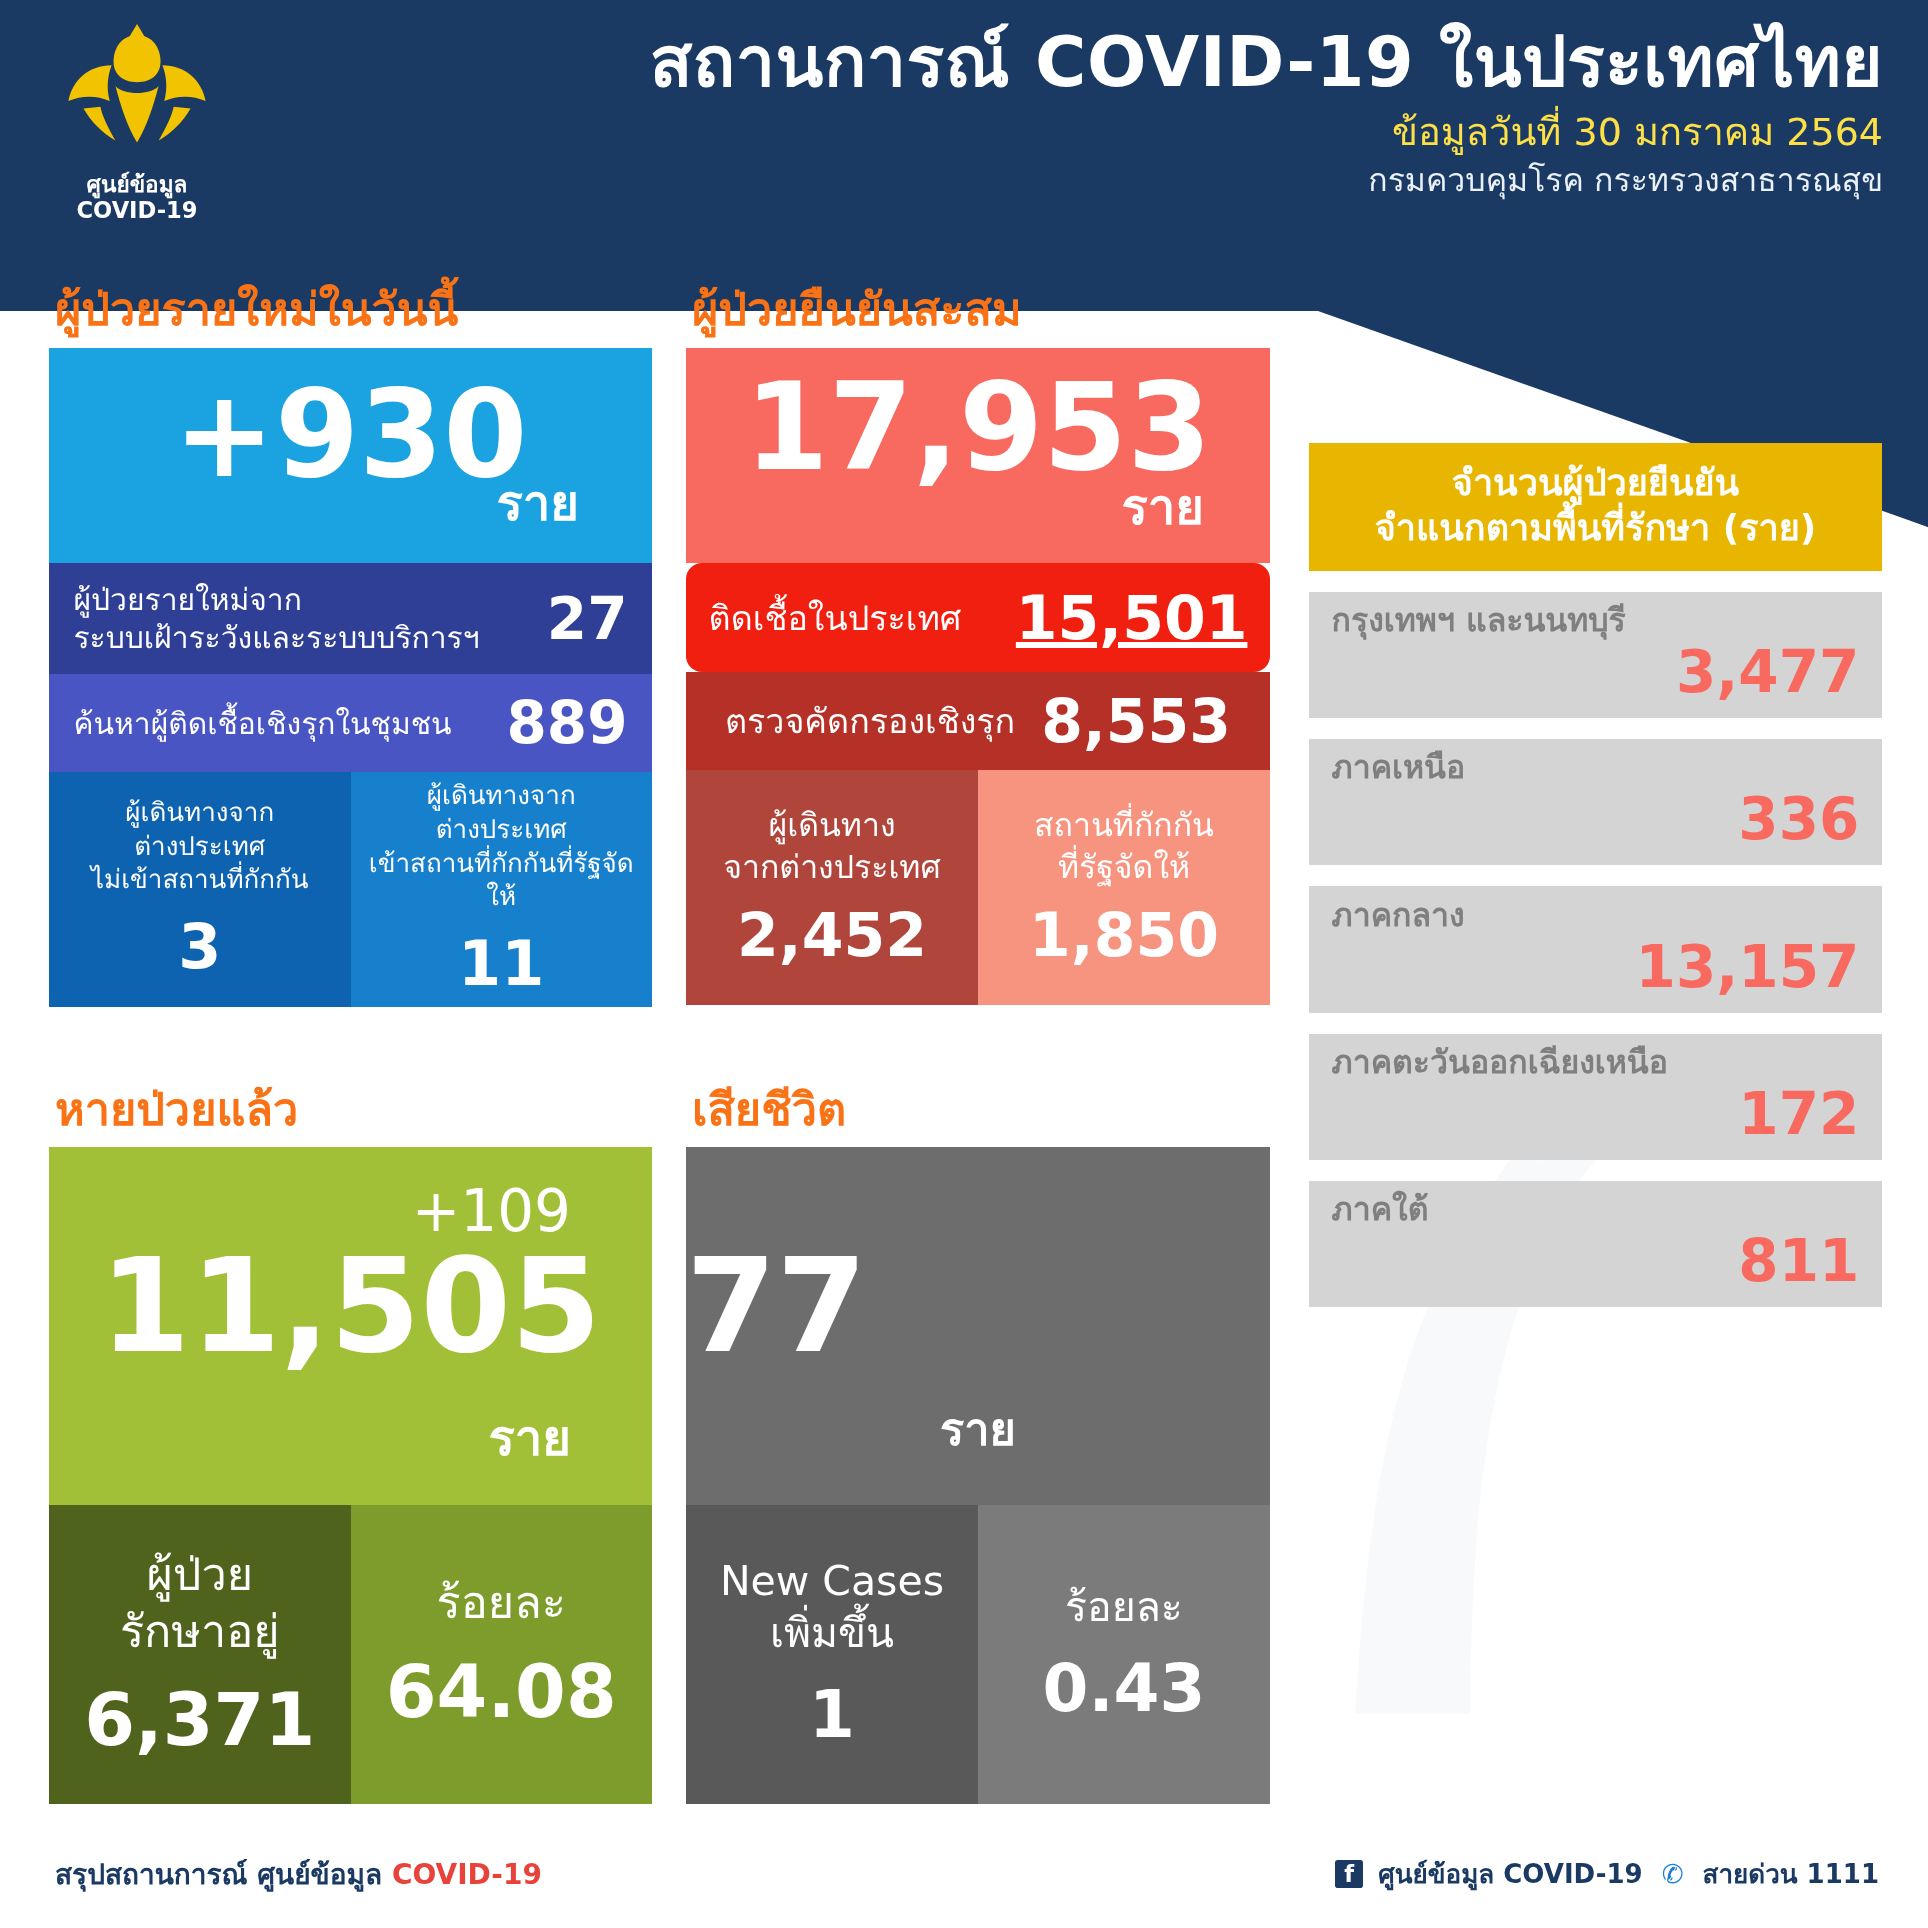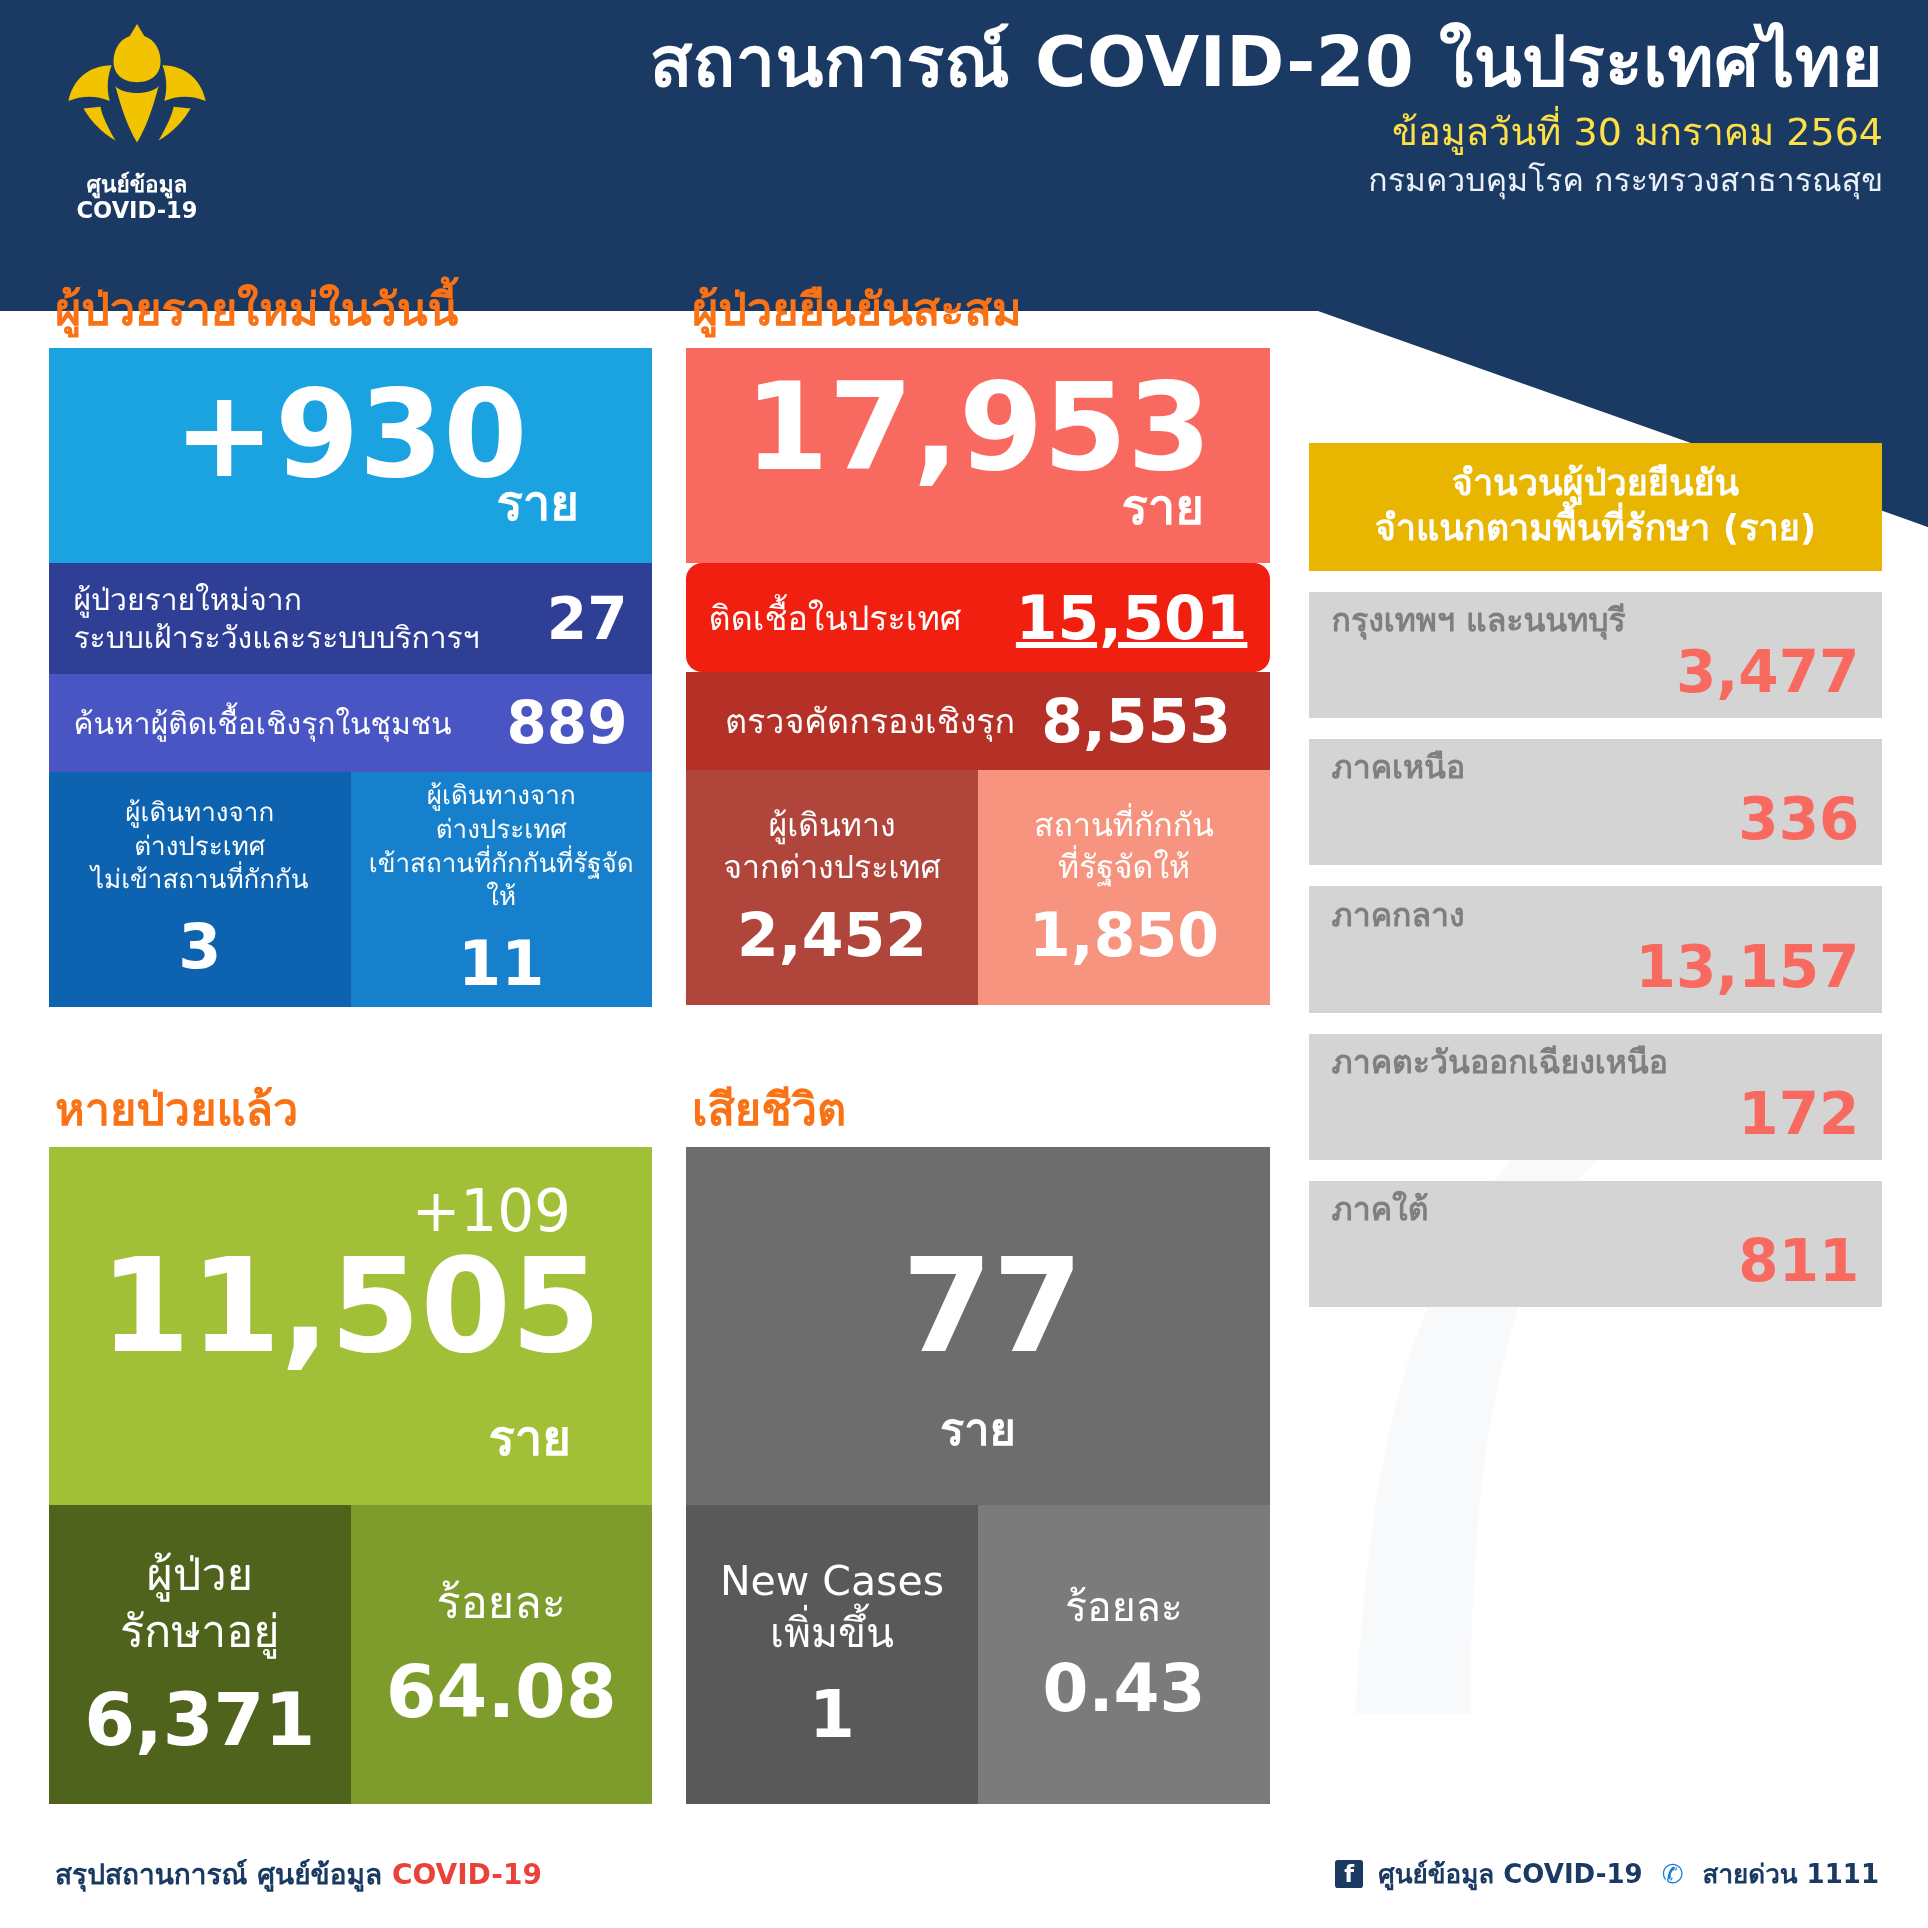--- a/index.html
+++ b/index.html
@@ -265,23 +265,21 @@
   
   #deaths-card { left: 686px; top: 1147px; width: 584px; }
   .dt-top {
     background: #6d6d6d;
     height: 358px;
     position: relative;
   }
   .dt-top .num {
     position: absolute;
     left: 0; right: 0; top: 94px;
-    text-align: center;
     font-size: 130px;
-    padding-left: 29px;
   }
   .dt-top .unit {
     position: absolute;
     left: 0; right: 0; bottom: 40px;
     text-align: center;
     font-size: 45px;
   }
   .dt-r2a, .dt-r2b {
     height: 299px;
     width: 50%;
@@ -391,21 +389,21 @@
       <path d="M30 106 C38 120 50 132 64 140 C56 126 50 114 48 104 Z" fill="#f2c300"></path>
       <path d="M144 106 C136 120 124 132 110 140 C118 126 124 114 126 104 Z" fill="#f2c300"></path>
     </svg>
     <div class="emblem-label">
       <div>ศูนย์ข้อมูล</div>
       <div>COVID-19</div>
     </div>
   </div>
 
   <div class="head-title">
-    <div class="t1">สถานการณ์ COVID-20 ในประเทศไทย</div>
+    <div class="t1">สถานการณ์ COVID-19 ในประเทศไทย</div>
     <div class="t2">ข้อมูลวันที่ 30 มกราคม 2564</div>
     <div class="t3">กรมควบคุมโรค กระทรวงสาธารณสุข</div>
   </div>
 </div>
 
 <div class="sec-label" style="left:55px; top:273px;">ผู้ป่วยรายใหม่ในวันนี้</div>
 <div class="sec-label" style="left:692px; top:273px;">ผู้ป่วยยืนยันสะสม</div>
 <div class="sec-label" style="left:55px; top:1073px;">หายป่วยแล้ว</div>
 <div class="sec-label" style="left:692px; top:1073px;">เสียชีวิต</div>
 

